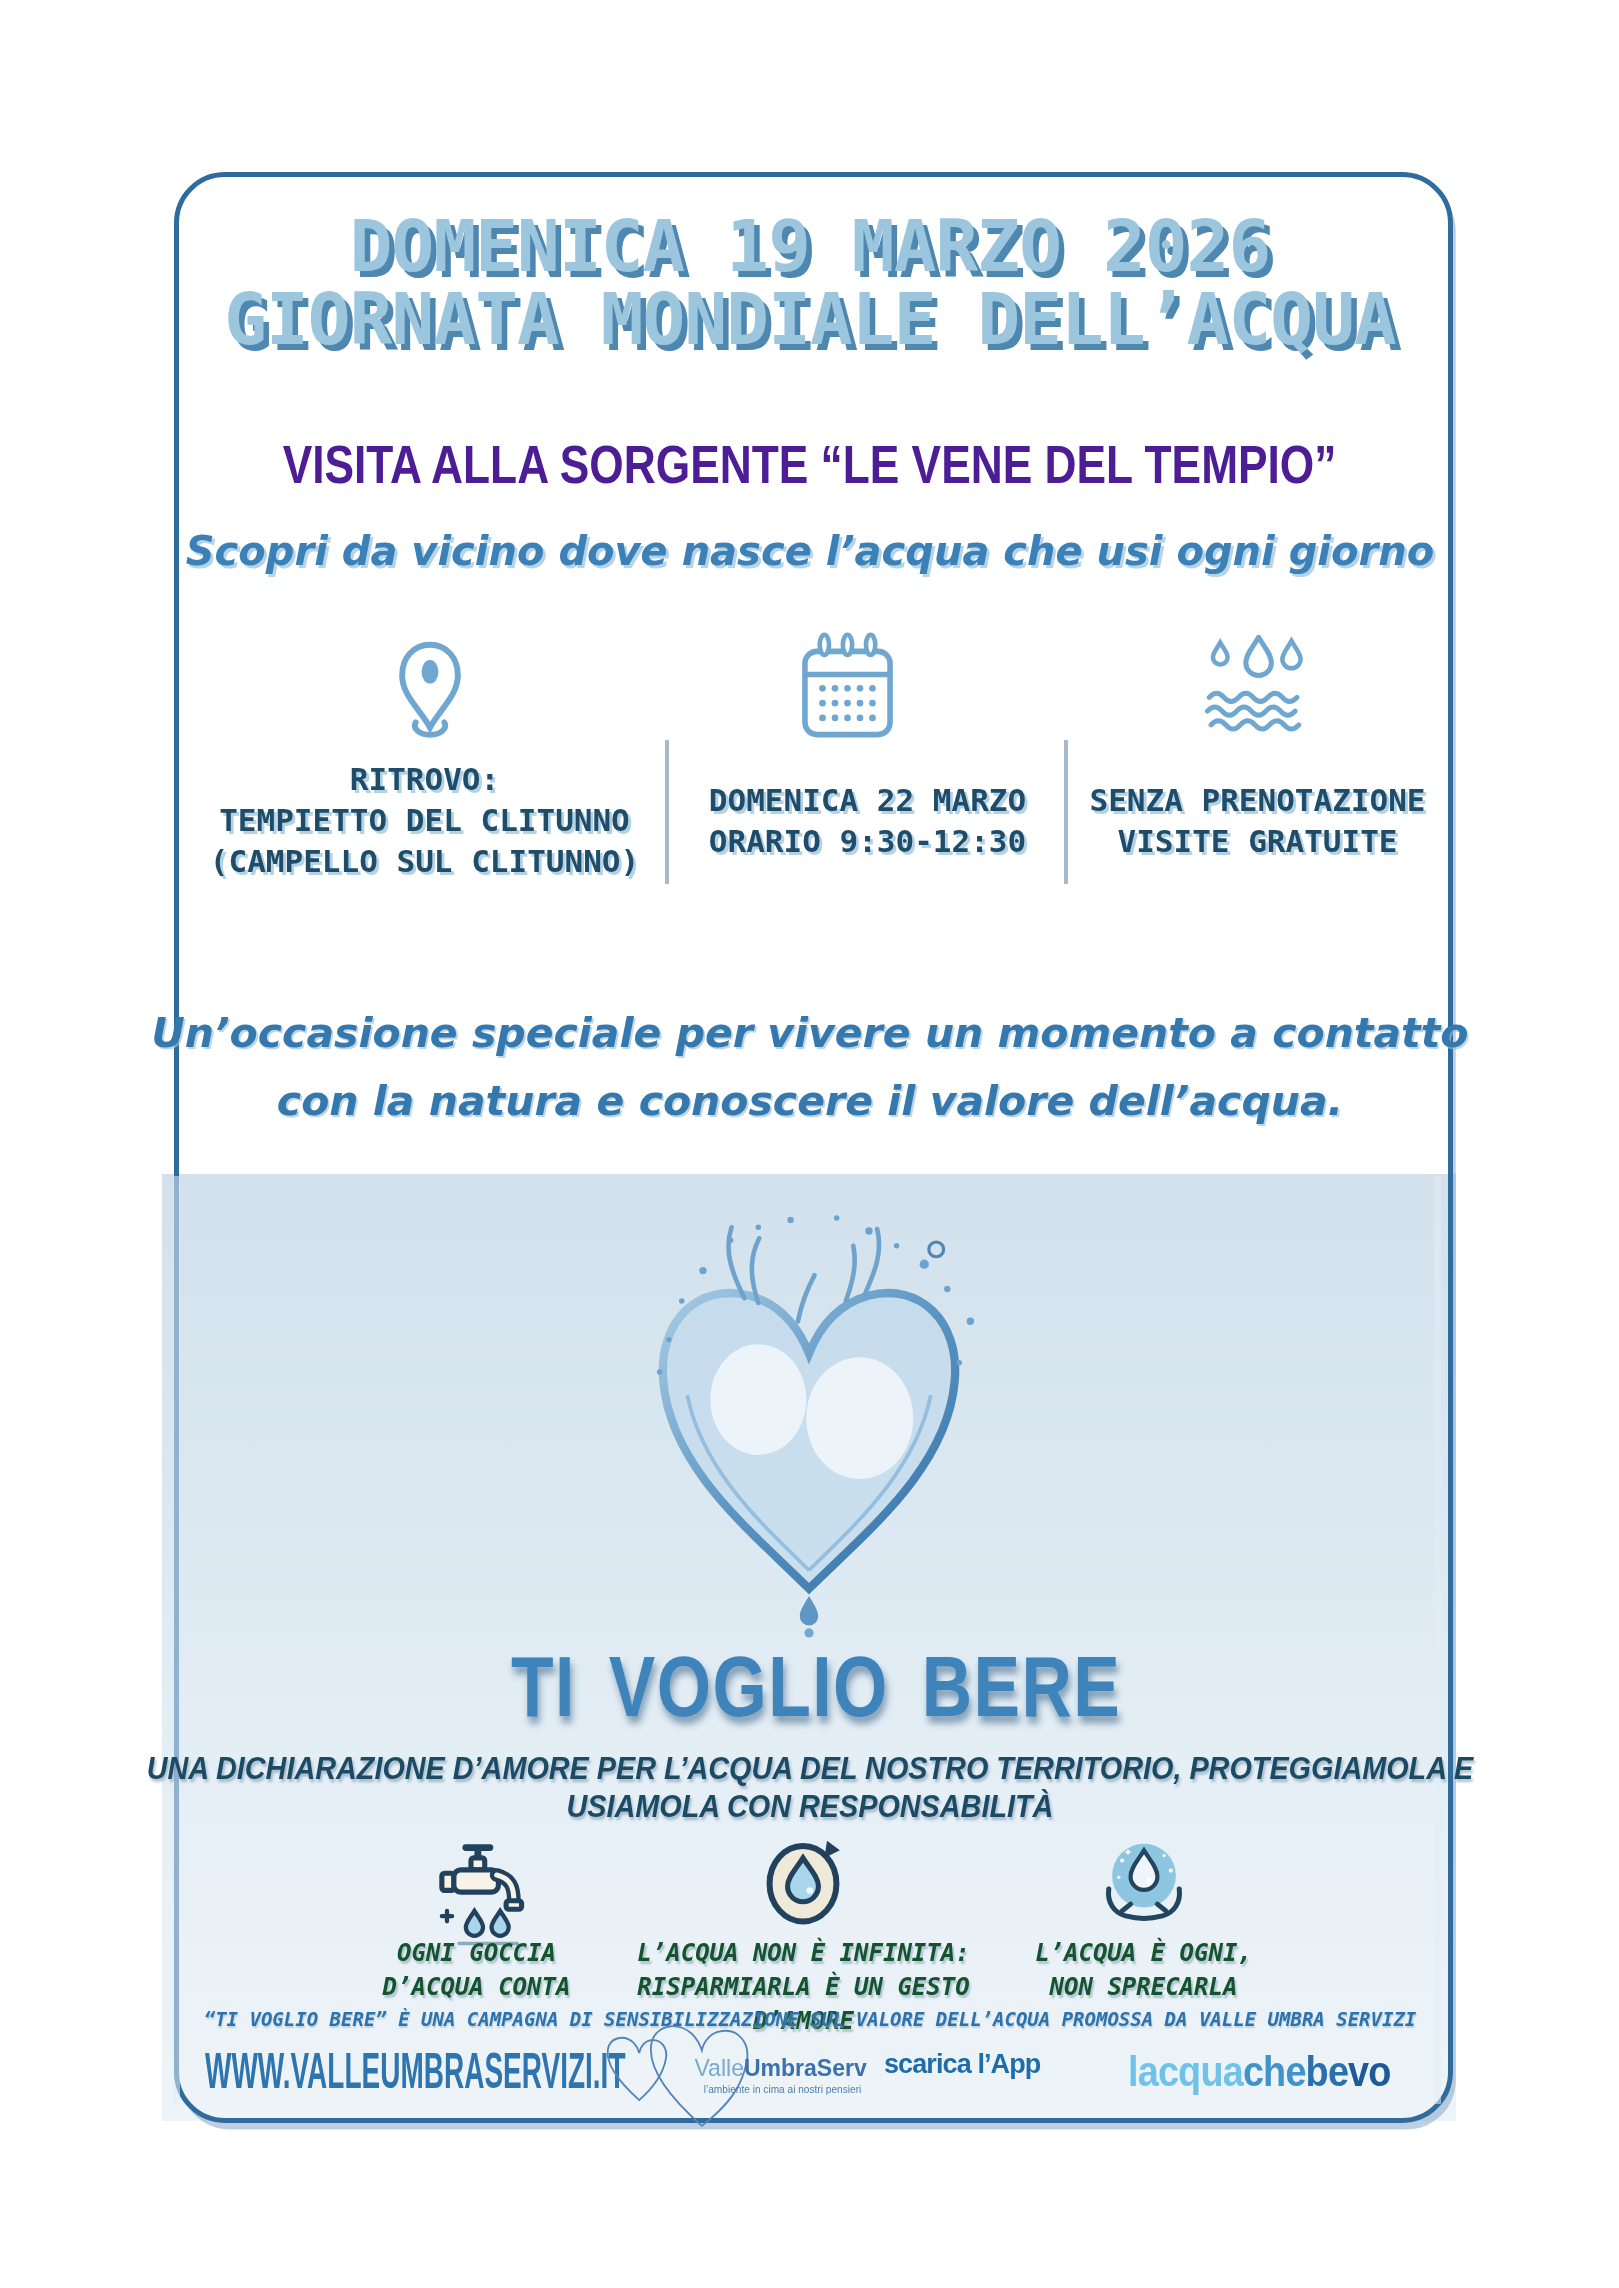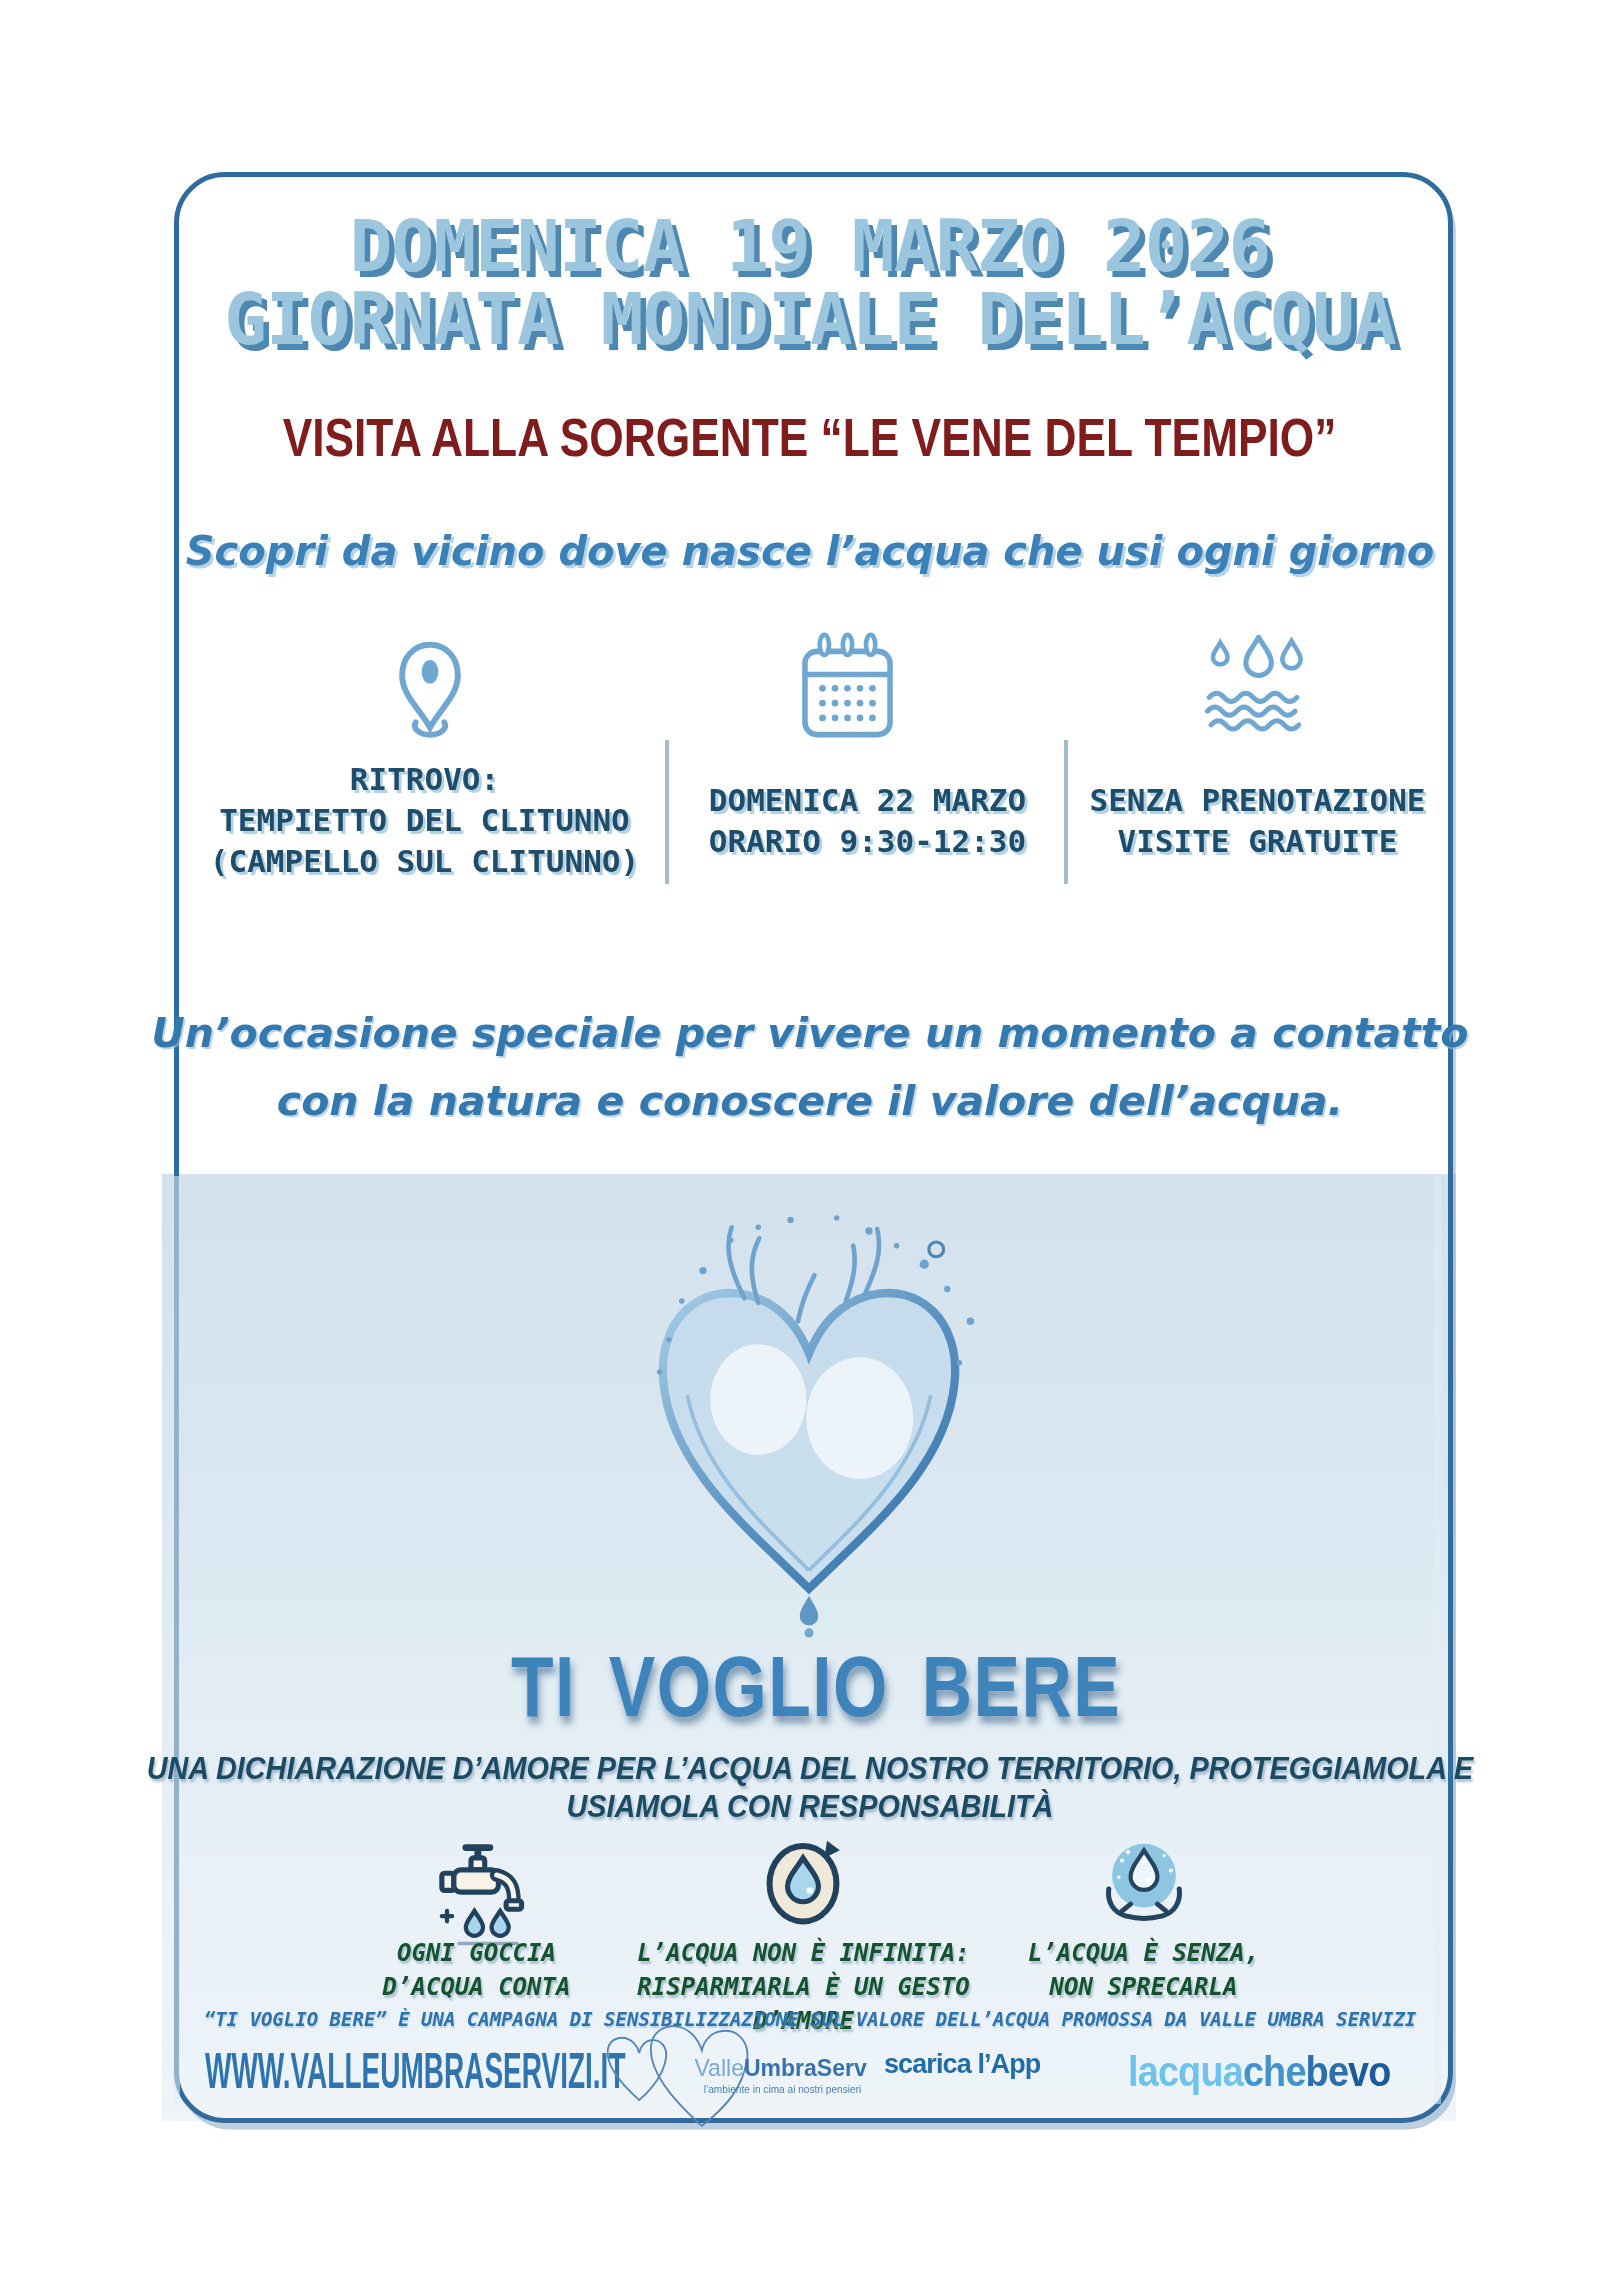--- a/index.html
+++ b/index.html
@@ -18,21 +18,21 @@
   .bf-l{left:173px;} .bf-r{left:1434px;}
 
   
   .mono{font-family:"DejaVu Sans Mono","Liberation Mono",monospace;font-weight:700;}
   .comic{font-family:"DejaVu Sans",sans-serif;font-weight:700;font-style:italic;}
   .cond{font-family:"Liberation Sans",sans-serif;font-weight:700;}
   .sqz{display:inline-block;transform-origin:center;}
 
   .main-title{top:210px;z-index:5;font-size:71px;line-height:73px;letter-spacing:-0.9px;
     color:#9cc6de;text-shadow:5.5px 5.5px 0 #4e87b0;}
-  .visita{top:406px;z-index:5;font-size:54px;color:#7f1d1d;}
+  .visita{top:433px;z-index:5;font-size:54px;color:#4c1d95;}
   .visita .sqz{transform:scaleX(.82);}
   .scopri{top:528px;z-index:5;font-size:40px;color:#3b80b6;text-shadow:2.8px 2.8px 0 #b5d4e8;}
 
   .info-text{z-index:5;font-size:31px;line-height:41px;color:#1f4c69;
     text-shadow:2.8px 2.8px 0 #b3d2e6;}
   .divider{width:3.7px;top:740px;height:144px;background:#a3bbcb;z-index:5;}
 
   .occasione{top:999px;z-index:5;font-size:41px;line-height:68px;color:#3478ad;
     text-shadow:1.8px 1.8px 0 rgba(152,192,218,.65);}
 
@@ -233,21 +233,21 @@
 <div class="abs mono caption" style="left:292px;top:1936px;width:369px;text-align:center">
   <div>OGNI GOCCIA</div>
   <div>D’ACQUA CONTA</div>
 </div>
 <div class="abs mono caption" style="left:619px;top:1936px;width:369px;text-align:center">
   <div>L’ACQUA NON È INFINITA:</div>
   <div>RISPARMIARLA È UN GESTO</div>
   <div>D’AMORE</div>
 </div>
 <div class="abs mono caption" style="left:959px;top:1936px;width:369px;text-align:center">
-  <div>L’ACQUA È SENZA,</div>
+  <div>L’ACQUA È OGNI,</div>
   <div>NON SPRECARLA</div>
 </div>
 
 <div class="abs ctr mono campaign-note">“TI VOGLIO BERE” È UNA CAMPAGNA DI SENSIBILIZZAZIONE SUL VALORE DELL’ACQUA PROMOSSA DA VALLE UMBRA SERVIZI</div>
 
 <div class="abs cond www">
   <span class="sqz">WWW.VALLEUMBRASERVIZI.IT</span>
 </div>
 
 <svg class="abs" style="left:591px;top:2019px;z-index:8" width="277" height="129" viewBox="0 0 300 140">

